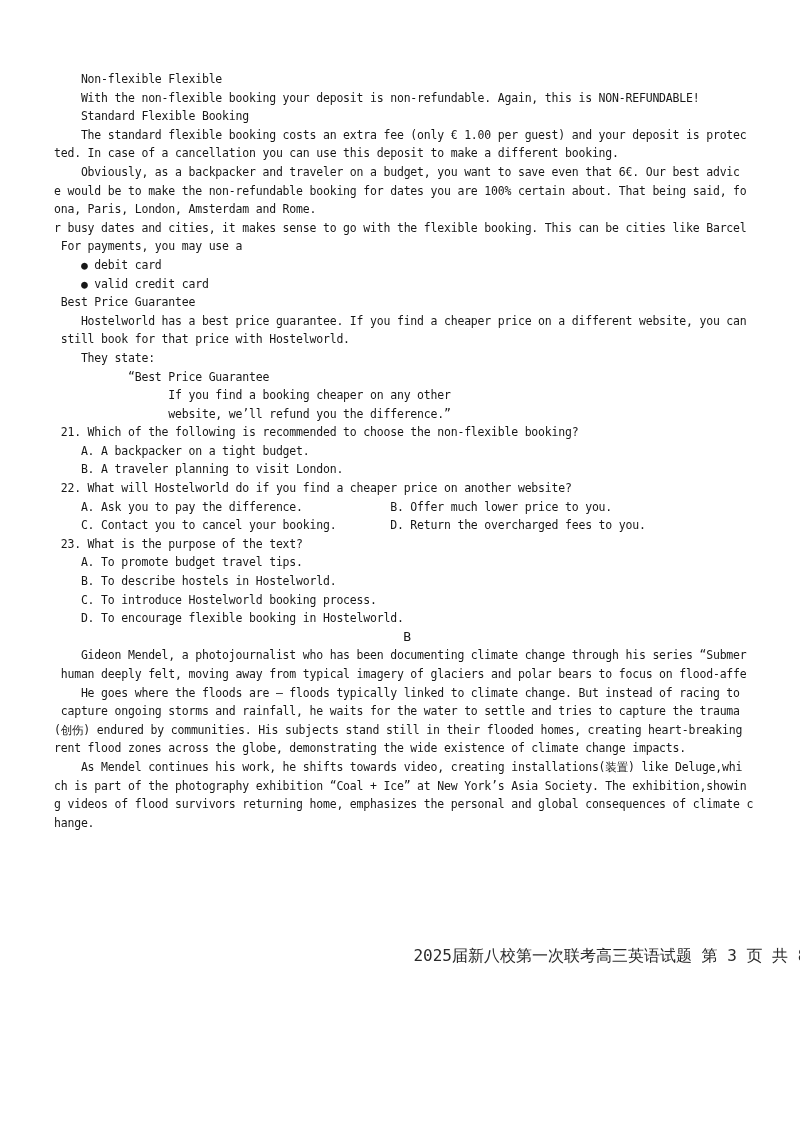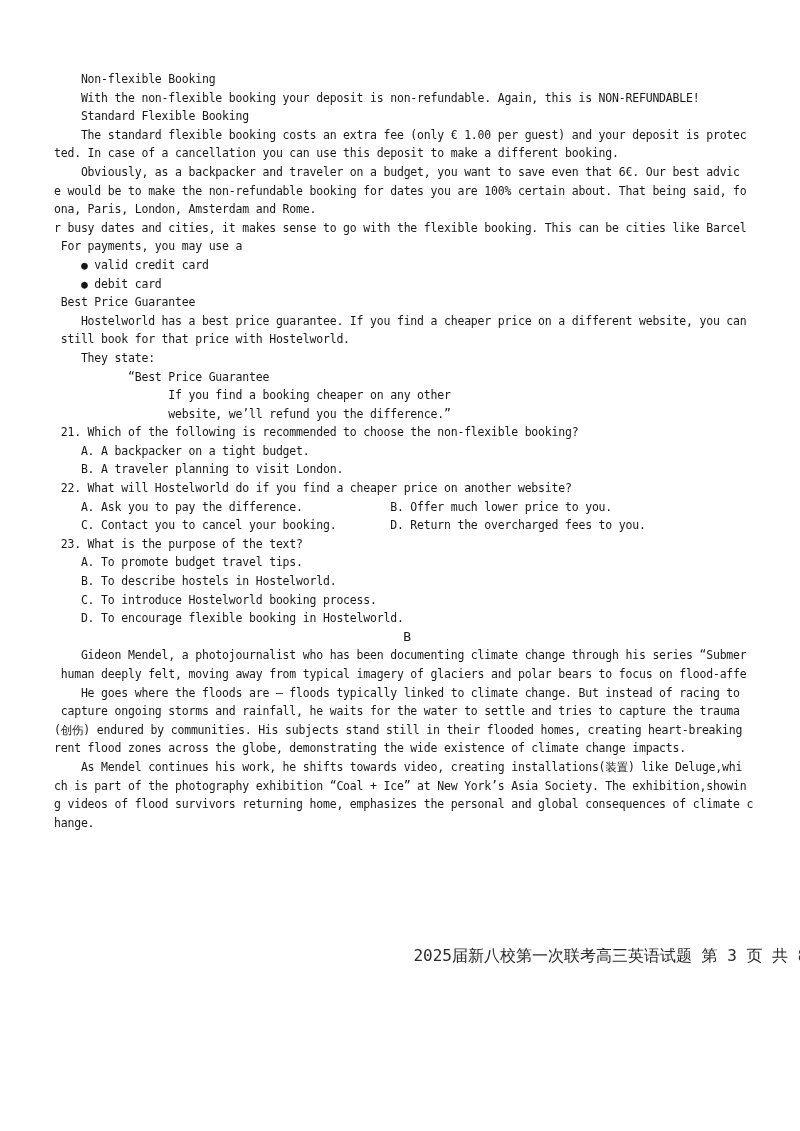--- a/index.html
+++ b/index.html
@@ -43,32 +43,32 @@
     color: #2a2a2a;
     white-space: pre;
     margin-left: 33px;
   }
 </style>
 </head>
 <body>
 
 <div class="page">
   <div class="doc">
-      <div class="line">    Non-flexible Booking</div>
+      <div class="line">    Non-flexible Flexible</div>
       <div class="line">    With the non-flexible booking your deposit is non-refundable. Again, this is NON-REFUNDABLE!</div>
       <div class="line">    Standard Flexible Booking</div>
       <div class="line">    The standard flexible booking costs an extra fee (only € 1.00 per guest) and your deposit is protec</div>
       <div class="line">ted. In case of a cancellation you can use this deposit to make a different booking.</div>
       <div class="line">    Obviously, as a backpacker and traveler on a budget, you want to save even that 6€. Our best advic</div>
       <div class="line">e would be to make the non-refundable booking for dates you are 100% certain about. That being said, fo</div>
       <div class="line">ona, Paris, London, Amsterdam and Rome.</div>
       <div class="line">r busy dates and cities, it makes sense to go with the flexible booking. This can be cities like Barcel</div>
       <div class="line"> For payments, you may use a</div>
+      <div class="line">    ● debit card</div>
       <div class="line">    ● valid credit card</div>
-      <div class="line">    ● debit card</div>
       <div class="line"> Best Price Guarantee</div>
       <div class="line">    Hostelworld has a best price guarantee. If you find a cheaper price on a different website, you can</div>
       <div class="line"> still book for that price with Hostelworld.</div>
       <div class="line">    They state:</div>
       <div class="line">           “Best Price Guarantee</div>
       <div class="line">                 If you find a booking cheaper on any other</div>
       <div class="line">                 website, we’ll refund you the difference.”</div>
       <div class="line"> 21. Which of the following is recommended to choose the non-flexible booking?</div>
       <div class="line">    A. A backpacker on a tight budget.</div>
       <div class="line">    B. A traveler planning to visit London.</div>

